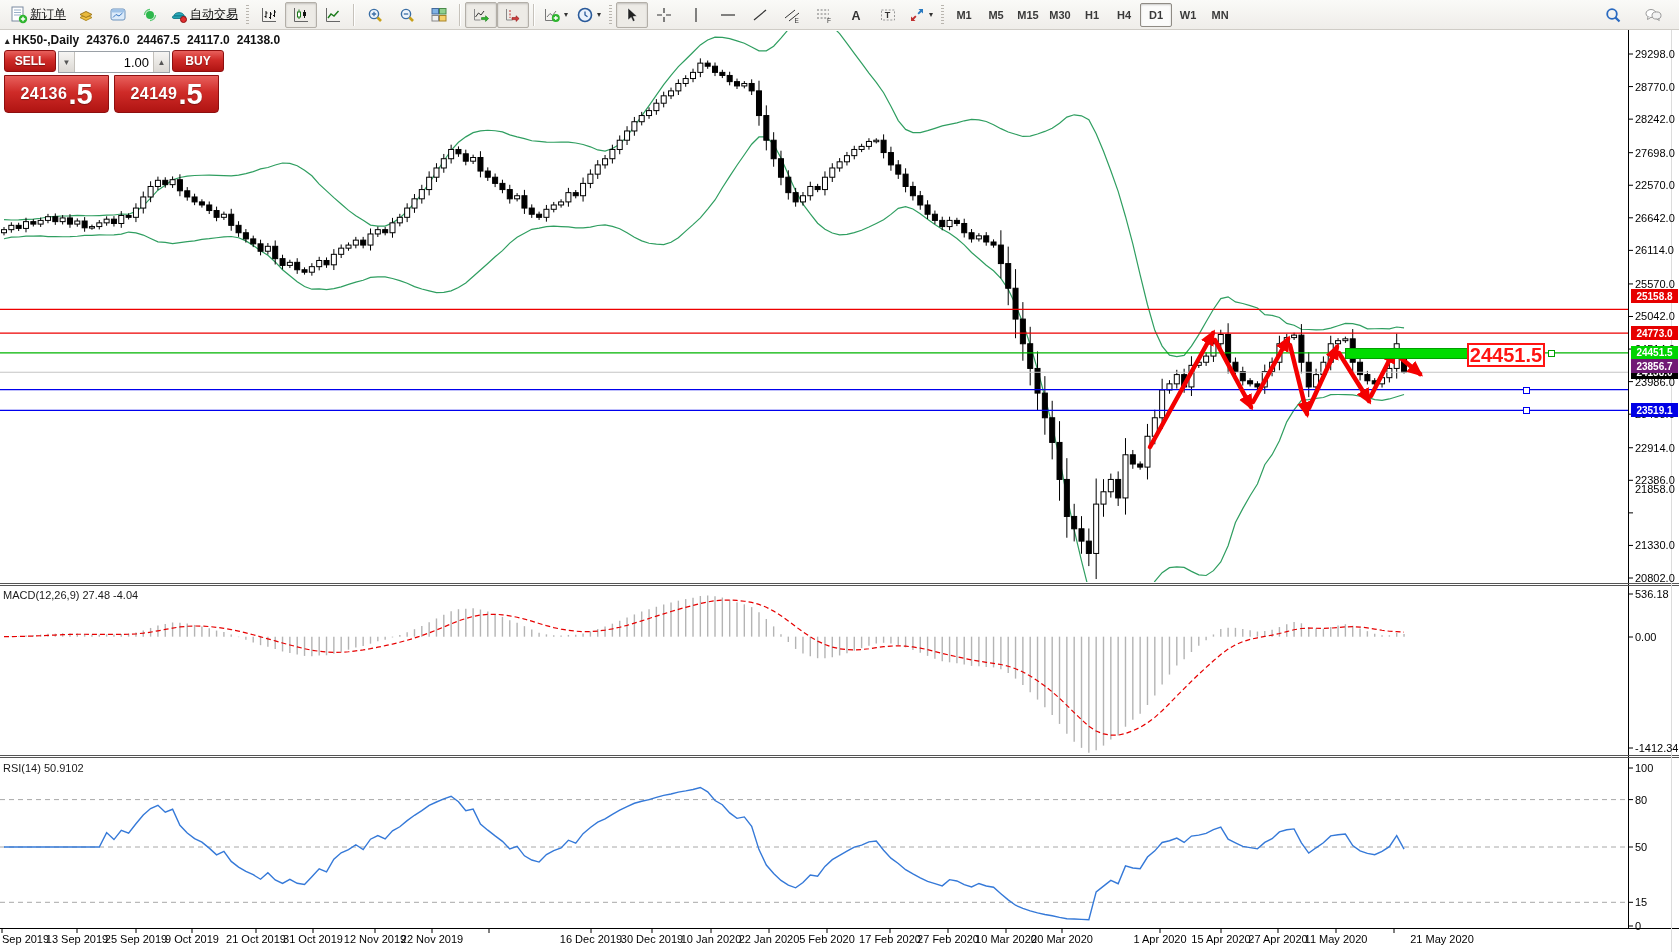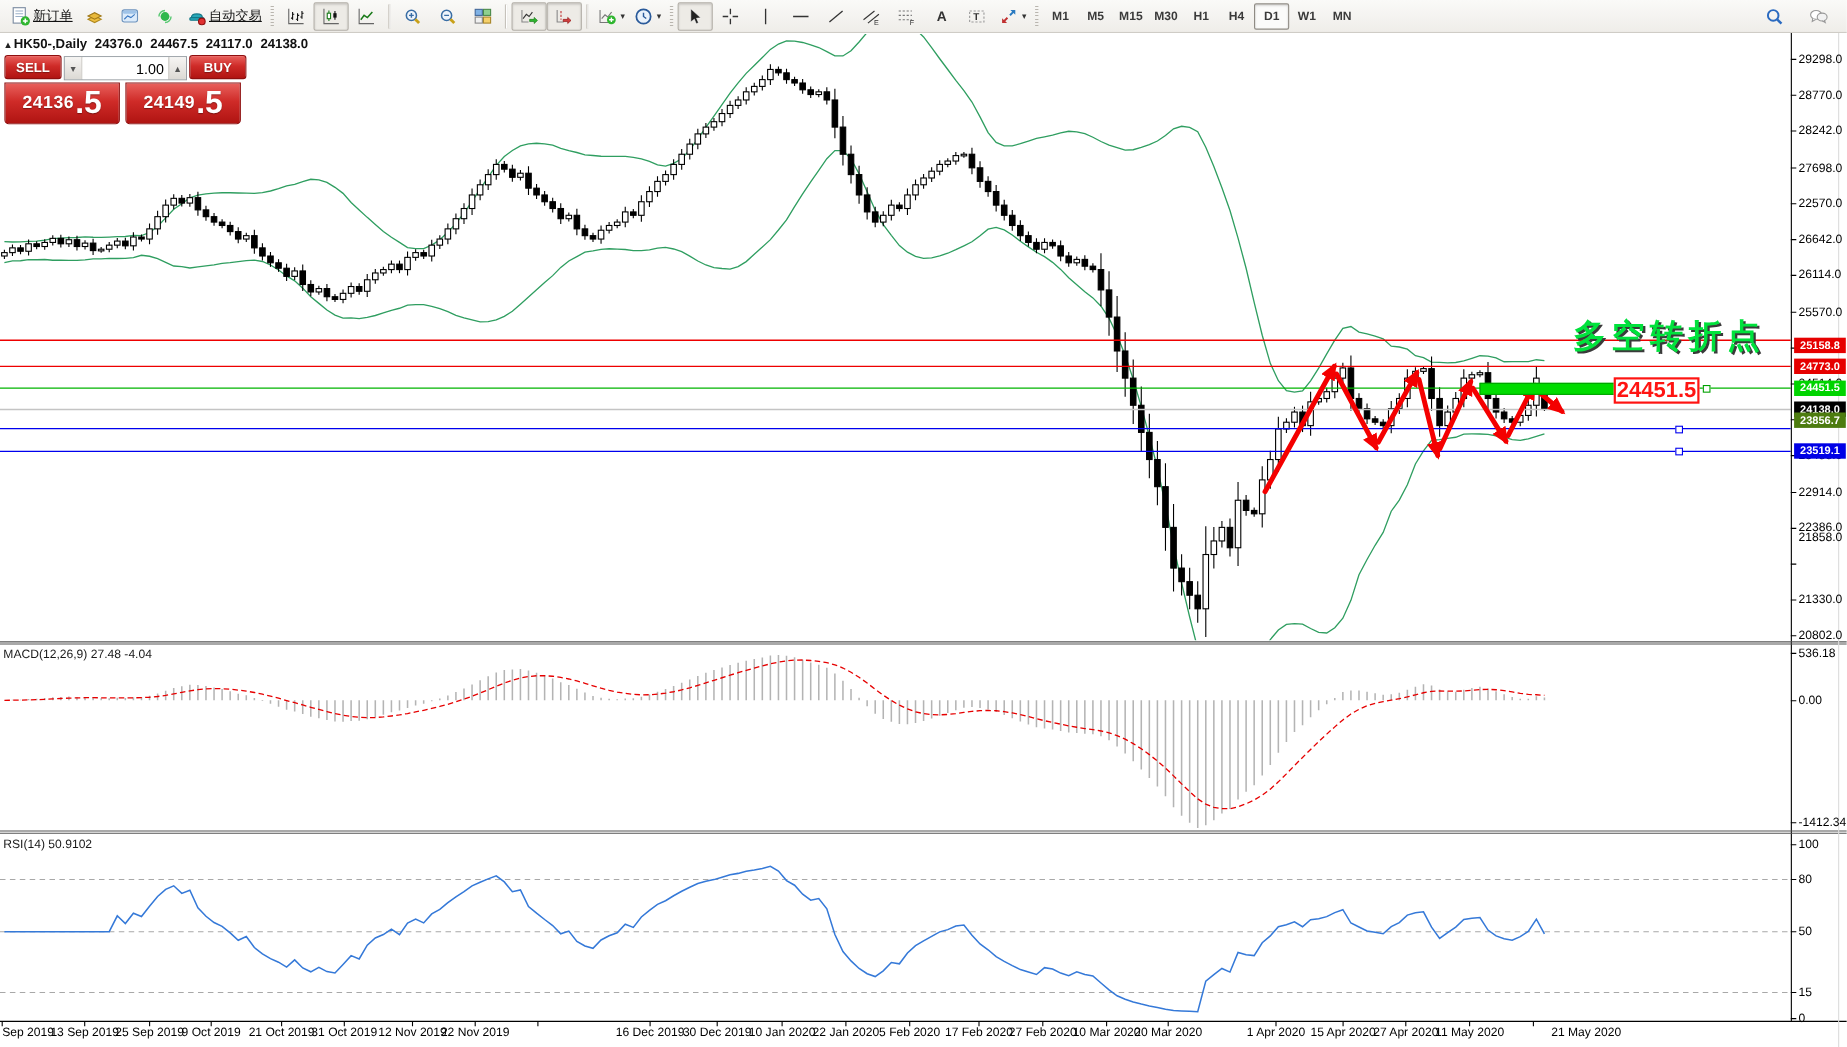--- a/index.html
+++ b/index.html
@@ -1024,21 +1024,20 @@
       <div class="redbtn pricebtn">
         <span class="pmain">24149</span>
         <span class="pbig">.5</span>
       </div>
     </div>
   </div>
 
   <div class="indlabel" style="left:3px;top:589px;">MACD(12,26,9) 27.48 -4.04</div>
   <div class="indlabel" style="left:3px;top:762px;">RSI(14) 50.9102</div>
 
-  <div class="bigtext" id="bigtext" style="left: 1430px; top: 285px; color: rgb(0, 226, 60);">多空转折点</div>
   <div class="callout" id="callout" style="left: 1467px; top: 343px;">24451.5</div>
   <div class="hbar" id="hbar" style="left: 1345px; top: 348px; width: 125px; height: 11px; background: rgb(0, 220, 0);"></div>
 
   <div class="labels" id="labels">
       <div class="ptick" style="top: 54px;">29298.0</div>
       <div class="ptick" style="top: 86.565px;">28770.0</div>
       <div class="ptick" style="top: 119.13px;">28242.0</div>
       <div class="ptick" style="top: 152.682px;">27698.0</div>
       <div class="ptick" style="top: 185.247px;">22570.0</div>
       <div class="ptick" style="top: 217.812px;">26642.0</div>
@@ -1046,25 +1045,25 @@
       <div class="ptick" style="top: 283.929px;">25570.0</div>
       <div class="ptick" style="top: 316.493px;">25042.0</div>
       <div class="ptick" style="top: 349.058px;">24514.0</div>
       <div class="ptick" style="top: 381.623px;">23986.0</div>
       <div class="ptick" style="top: 414.188px;">23458.0</div>
       <div class="ptick" style="top: 447.74px;">22914.0</div>
       <div class="ptick" style="top: 480.305px;">22386.0</div>
       <div class="ptick" style="top: 489px;">21858.0</div>
       <div class="ptick" style="top: 545.435px;">21330.0</div>
       <div class="ptick" style="top: 578px;">20802.0</div>
-      <div class="chip" style="top: 314px; background: rgb(230, 0, 0);">25158.8</div>
+      <div class="chip" style="top: 296px; background: rgb(230, 0, 0);">25158.8</div>
       <div class="chip" style="top: 333.084px; background: rgb(230, 0, 0);">24773.0</div>
       <div class="chip" style="top: 352.913px; background: rgb(0, 212, 0);">24451.5</div>
       <div class="chip" style="top: 372.249px; background: rgb(0, 0, 0);">24138.0</div>
-      <div class="chip" style="top: 382px; background: #4d7c0f;">23856.7</div>
+      <div class="chip" style="top: 366px; background: #701a75;">23856.7</div>
       <div class="chip" style="top: 410.42px; background: rgb(0, 0, 230);">23519.1</div>
       <div class="ptick" style="top: 594px;">536.18</div>
       <div class="ptick" style="top: 637px;">0.00</div>
       <div class="ptick" style="top: 748px;">-1412.34</div>
       <div class="ptick" style="top: 768px;">100</div>
       <div class="ptick" style="top: 799.6px;">80</div>
       <div class="ptick" style="top: 847px;">50</div>
       <div class="ptick" style="top: 902.3px;">15</div>
       <div class="ptick" style="top: 926px;">0</div>
       <div class="tlabel left" style="left: 2px;">Sep 2019</div>

